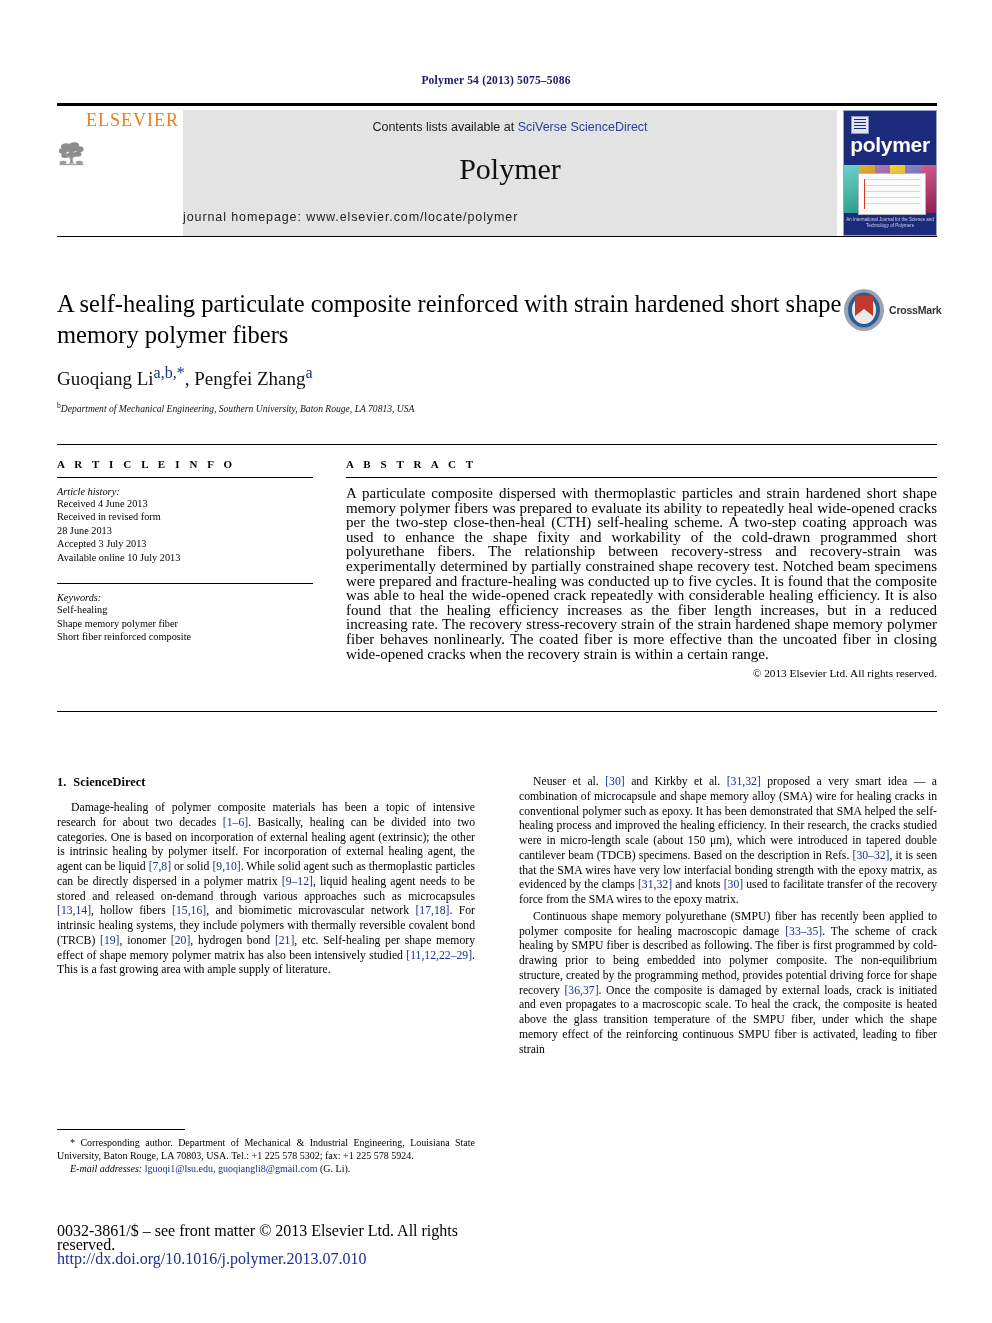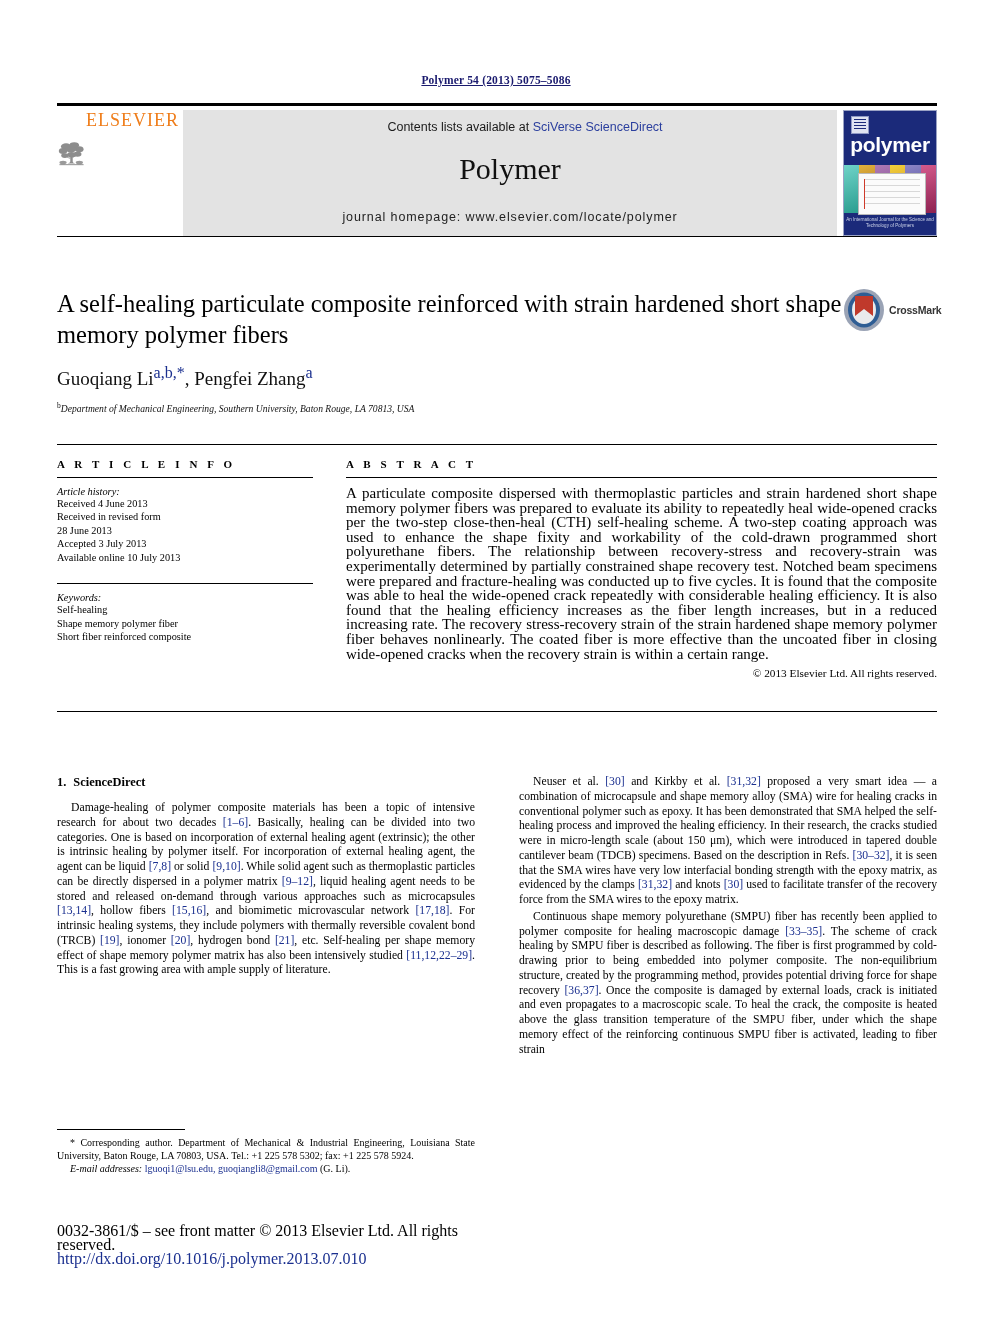--- a/index.html
+++ b/index.html
@@ -24,21 +24,20 @@
 
   
   .running-head {
     position: absolute;
     top: 74px; left: 0; width: 992px;
     text-align: center;
     font-size: 11.5px;
     font-weight: bold;
     color: #1a1a6e;
     letter-spacing: .2px;
-    text-decoration: underline;
   }
 
   
   .masthead {
     position: absolute;
     left: 57px; top: 103px;
     width: 880px;
     height: 130px;
     border-top: 3px solid #000;
   }
@@ -74,35 +73,34 @@
     margin-right: 6px;
     position: relative;
   }
   .contents-line {
     position: absolute;
     top: 10px; left: 0; width: 100%;
     text-align: center;
     font-family: "Liberation Sans", sans-serif;
     font-size: 12.5px;
     color: #1a1a1a;
-    padding-left: 15px;
   }
   .contents-line .sd-link { color: #2b3f9e; }
   .journal-name {
     position: absolute;
     top: 42px; left: 0; width: 100%;
     text-align: center;
     font-family: "Liberation Serif", serif;
     font-size: 30px;
     color: #111;
   }
   .homepage-line {
     position: absolute;
     bottom: 12px; left: 0; width: 100%;
-    text-align: center;
+    text-align: left;
     font-family: "Liberation Sans", sans-serif;
     font-size: 12.5px;
     letter-spacing: .9px;
     color: #222;
   }
   .cover-thumb {
     flex: 0 0 94px;
     width: 94px;
     background: #1b2a7a;
     border: 1px solid #9aa2c4;

